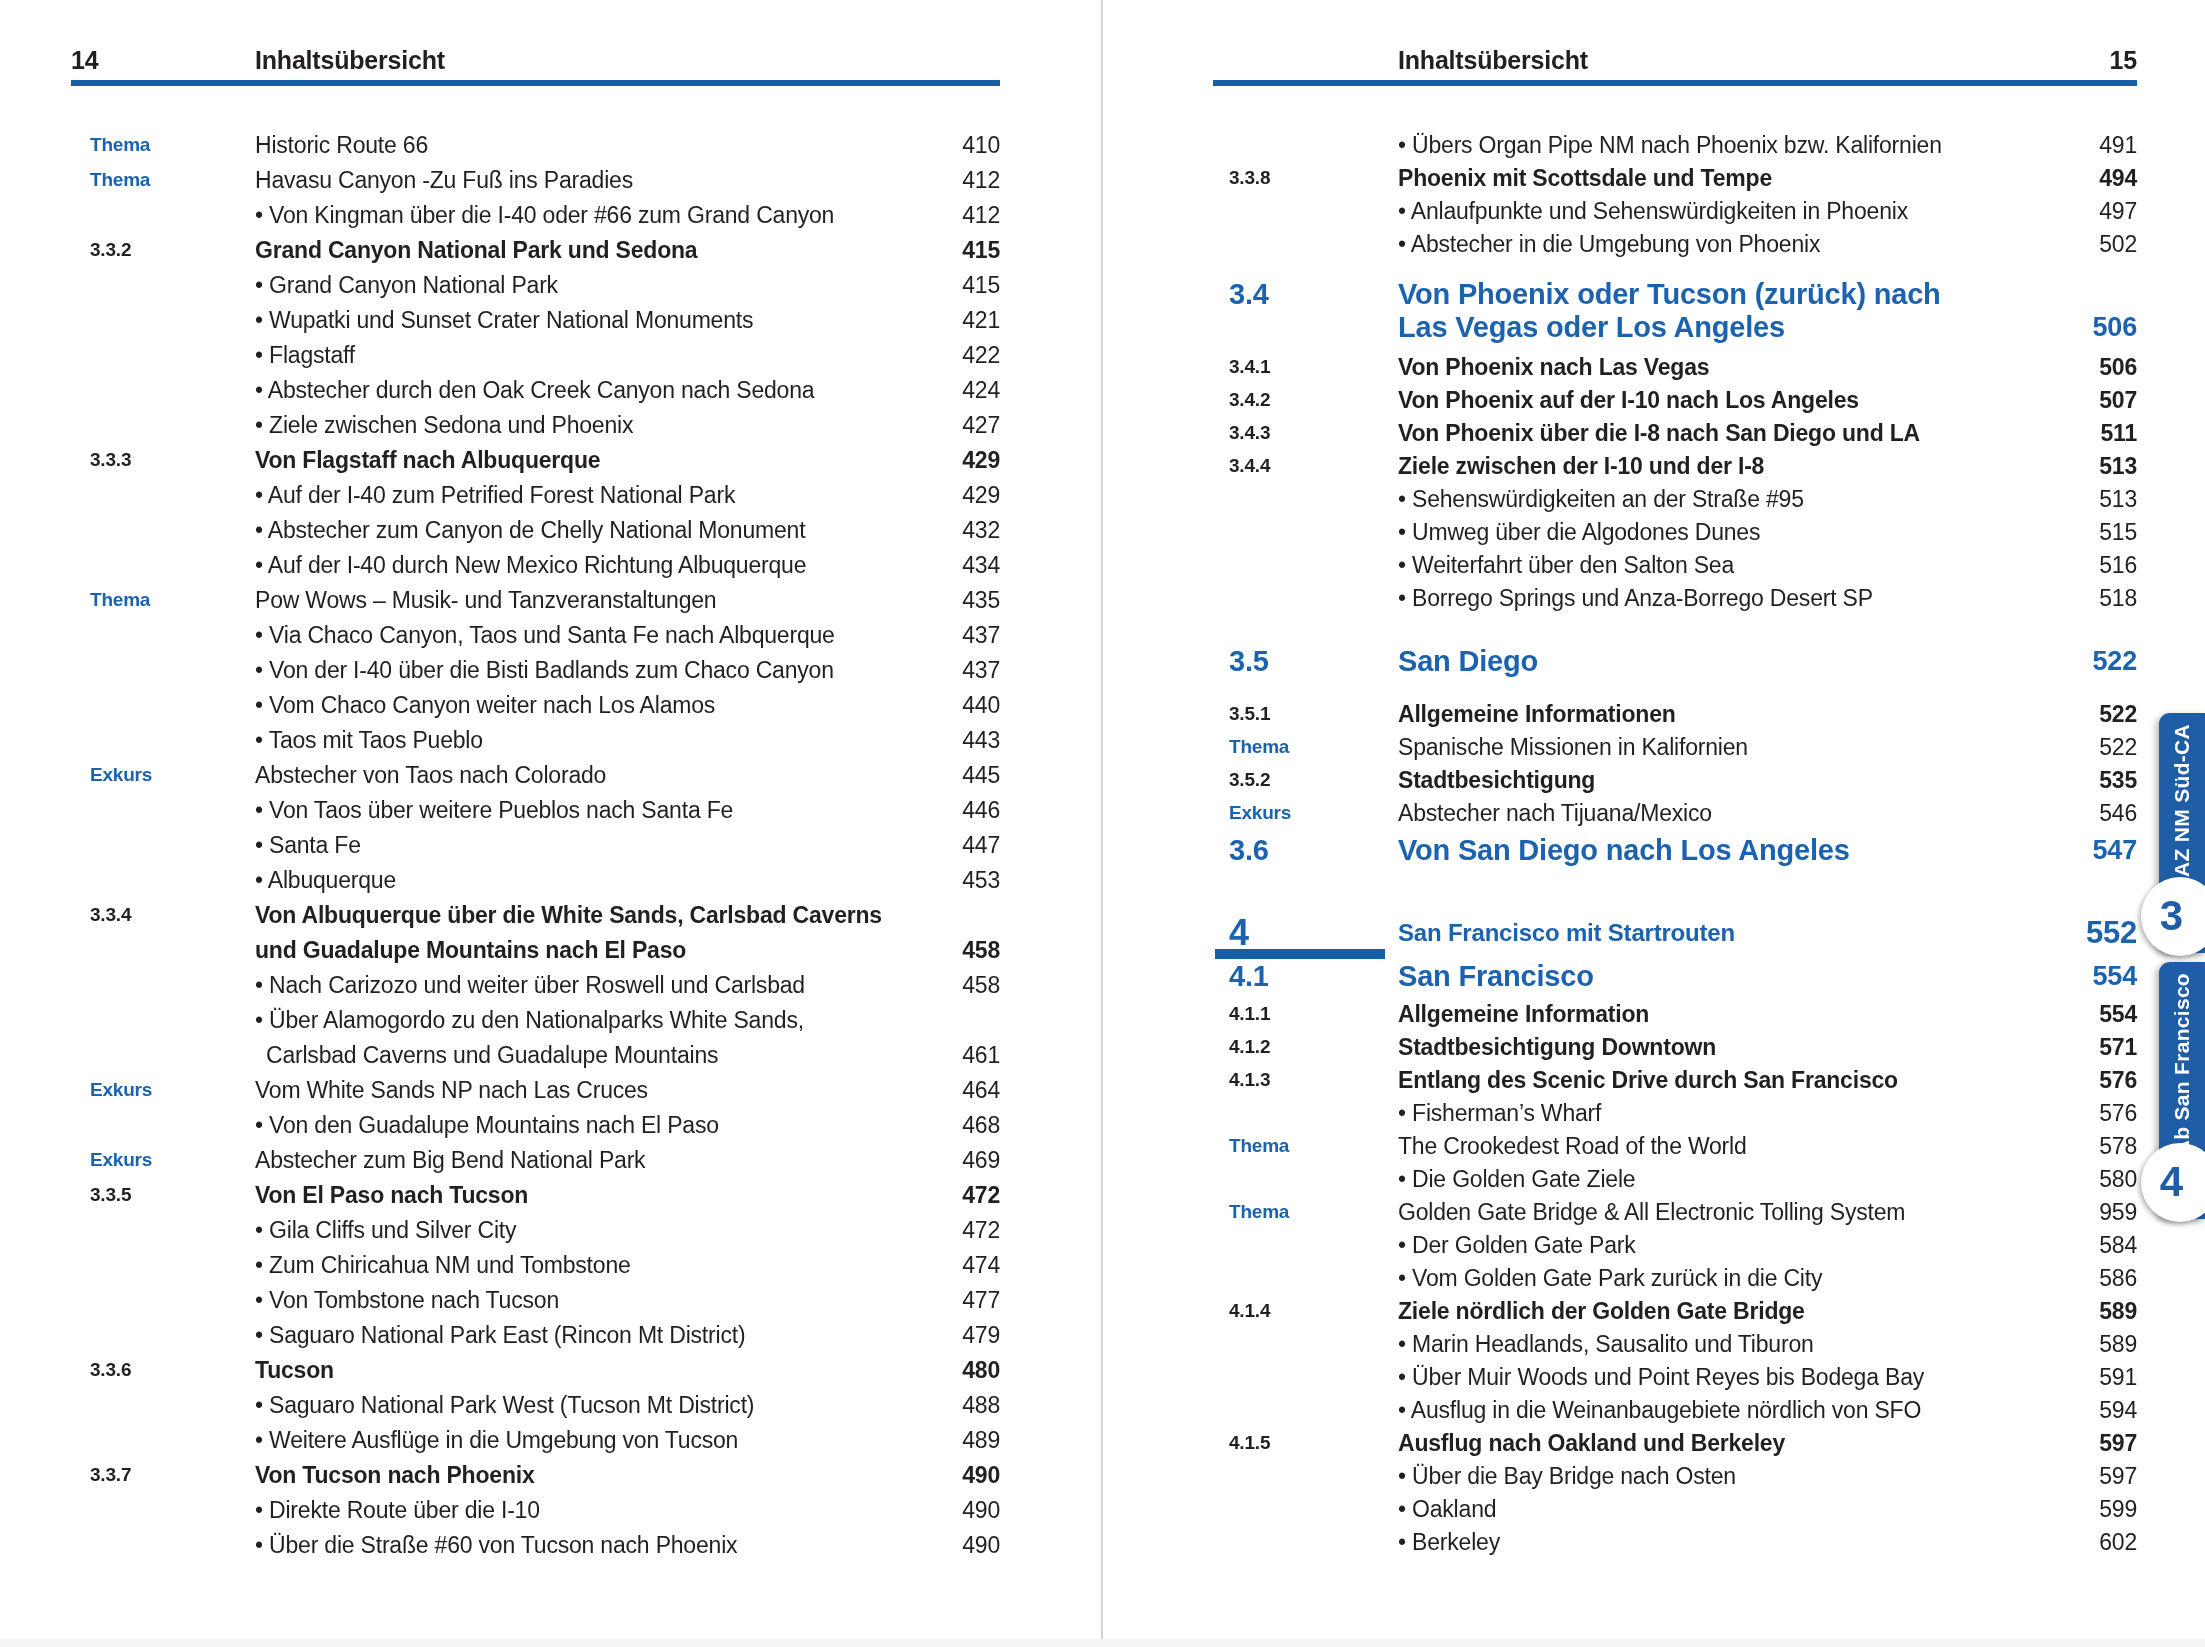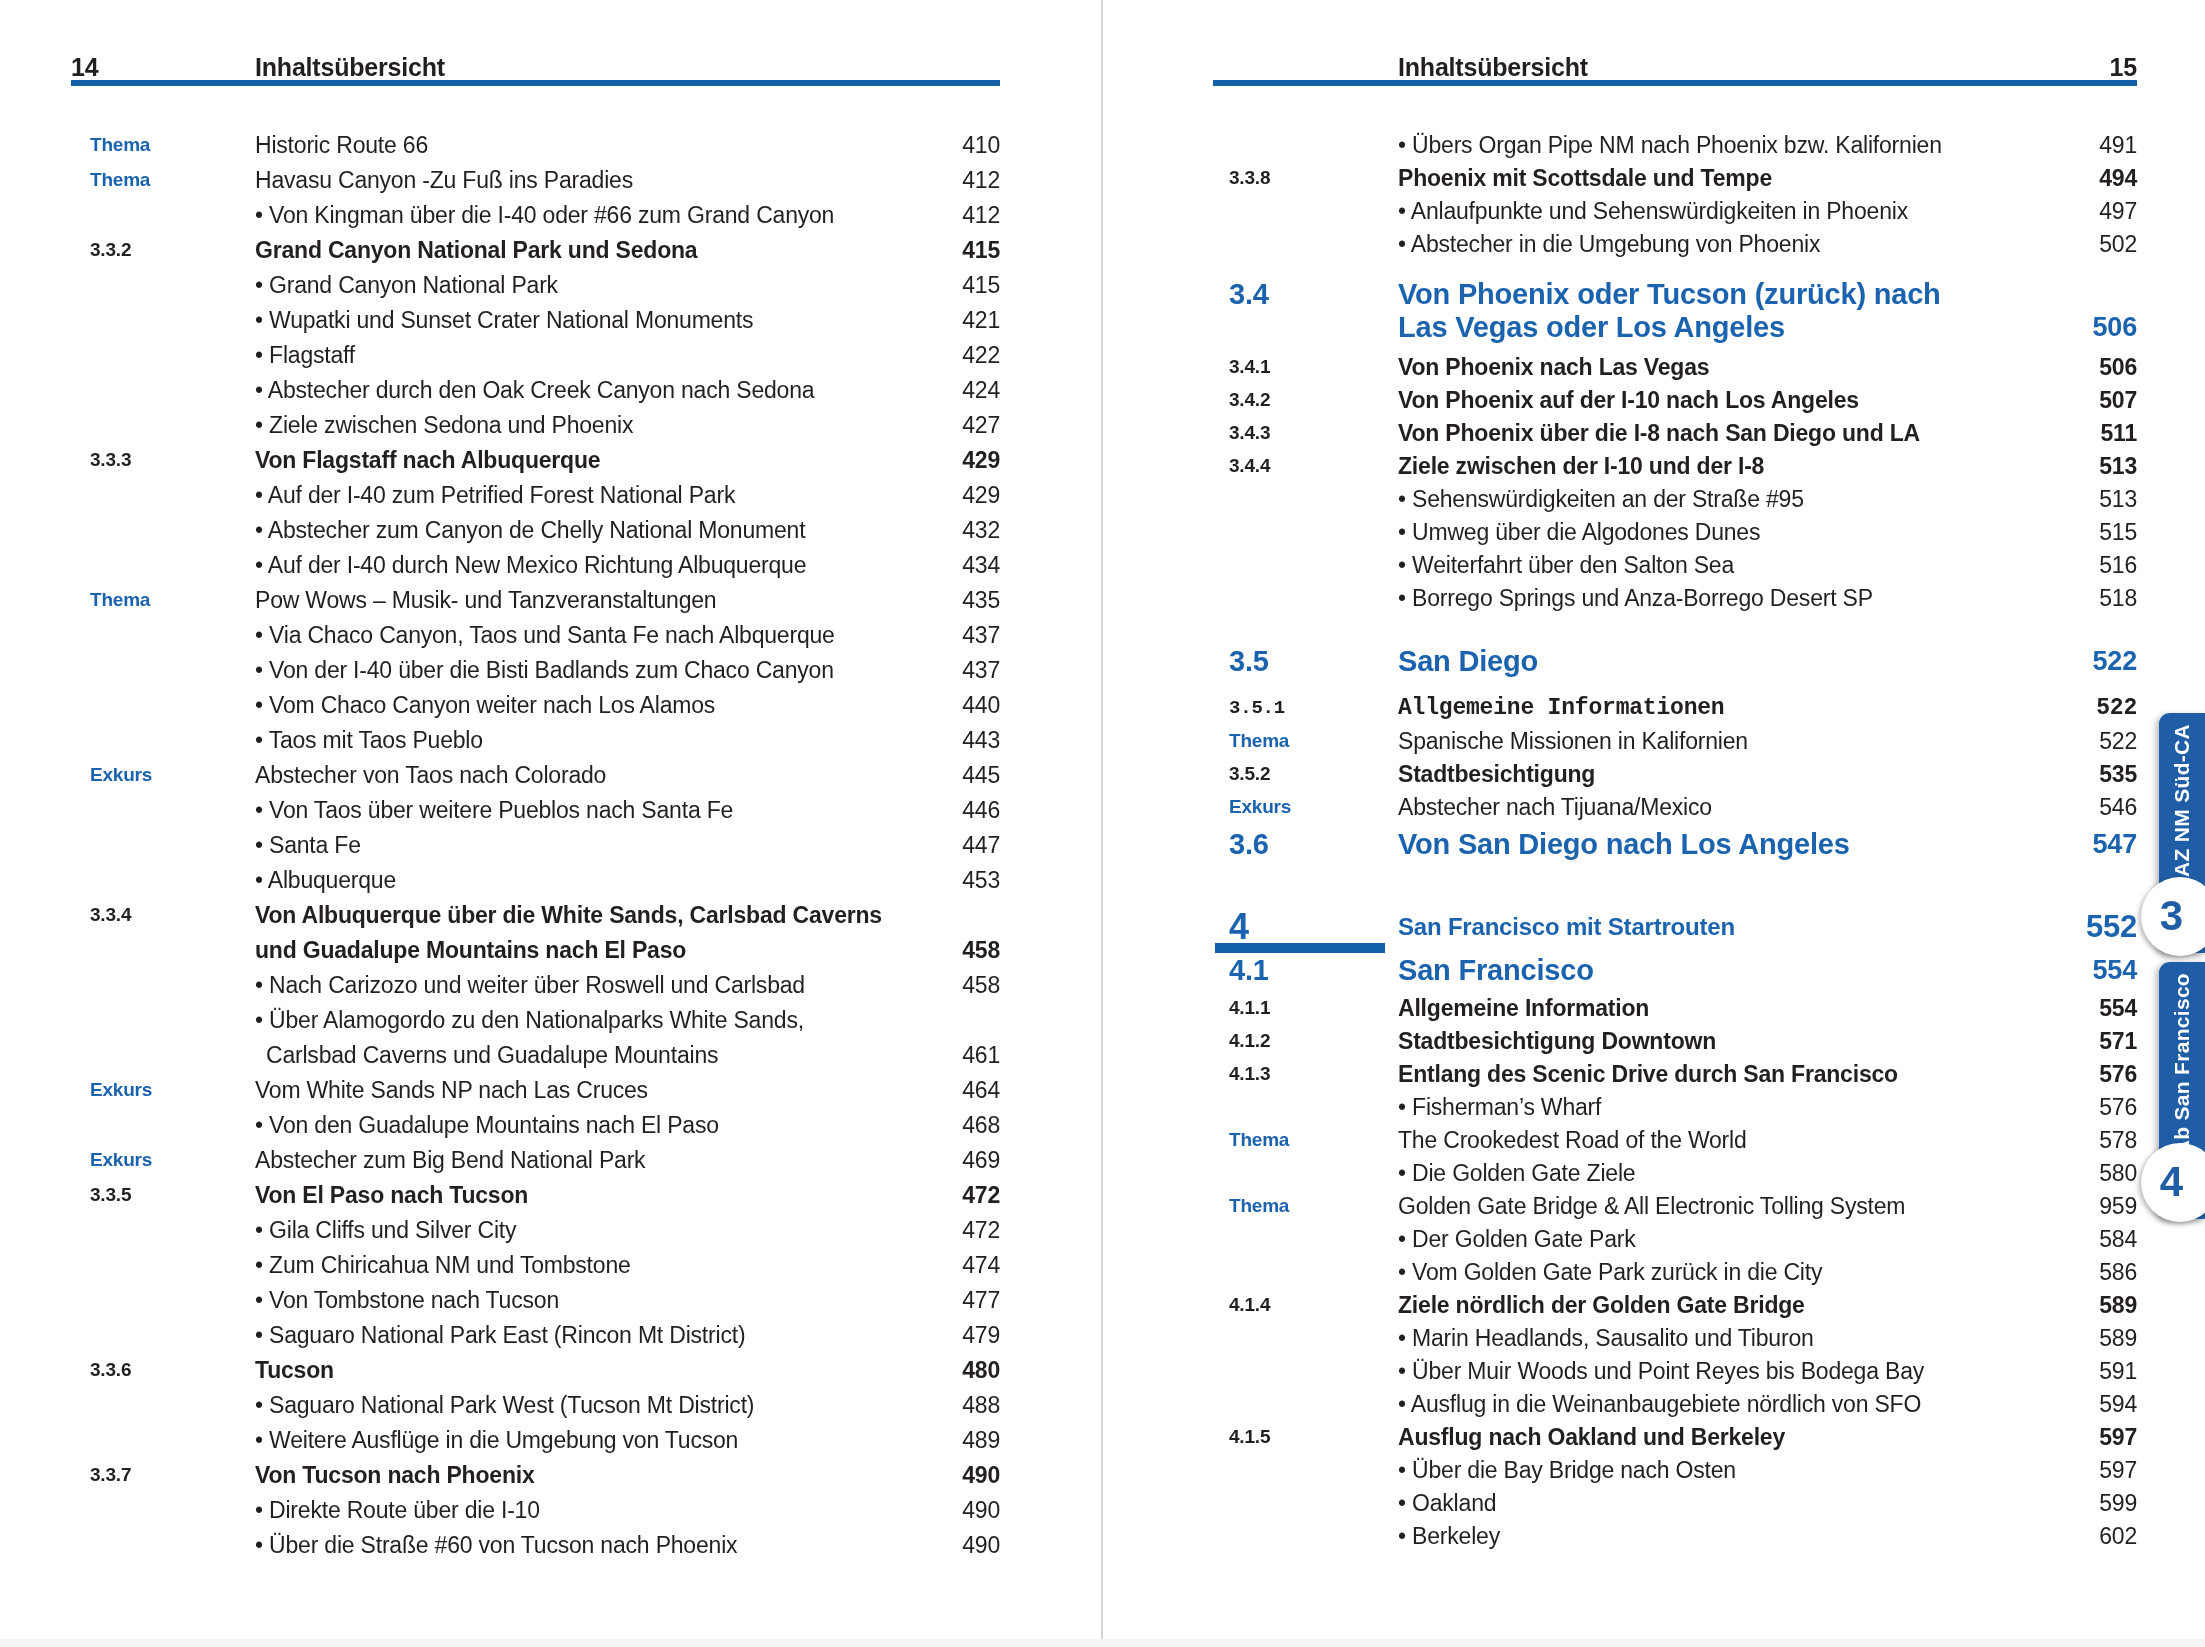--- a/index.html
+++ b/index.html
@@ -20,21 +20,21 @@
   }
   .bottom-strip {
     position: absolute; left: 0; bottom: 0;
     width: 2205px; height: 8.2px;
     background: #f4f4f4;
   }
 
   
   .page-header { position: absolute; top: 45px; height: 34px; }
   .page-header .hnum, .page-header .htitle {
-    position: absolute; top: 8px;
+    position: absolute; top: 1px;
     font-size: 25px; font-weight: bold; color: #231f20;
     white-space: nowrap; letter-spacing: -0.2px;
   }
   .header-left  { left: 71px;  width: 929px; }
   .header-right { left: 1218px; width: 919px; }
   .header-left .hnum { left: 0; }
   .header-left .htitle { left: 184px; }
   .header-right .htitle { left: 180px; }
   .header-right .hnum { right: 0; }
   .header-rule {
@@ -366,21 +366,21 @@
     </div>
     <div class="row bullet">
       <span class="tit">• Borrego Springs und Anza-Borrego Desert SP</span>
       <span class="pg">518</span>
     </div>
     <div class="row heading" style="margin-top: 30px;">
       <span class="lab">3.5</span>
       <span class="tit">San Diego</span>
       <span class="pg">522</span>
     </div>
-    <div class="row section" style="margin-top: 14px; font-family: Liberation Mono, monospace;">
+    <div class="row section" style="margin-top: 20px;">
       <span class="lab">3.5.1</span>
       <span class="tit">Allgemeine Informationen</span>
       <span class="pg">522</span>
     </div>
     <div class="row thema">
       <span class="lab">Thema</span>
       <span class="tit">Spanische Missionen in Kalifornien</span>
       <span class="pg">522</span>
     </div>
     <div class="row section">

